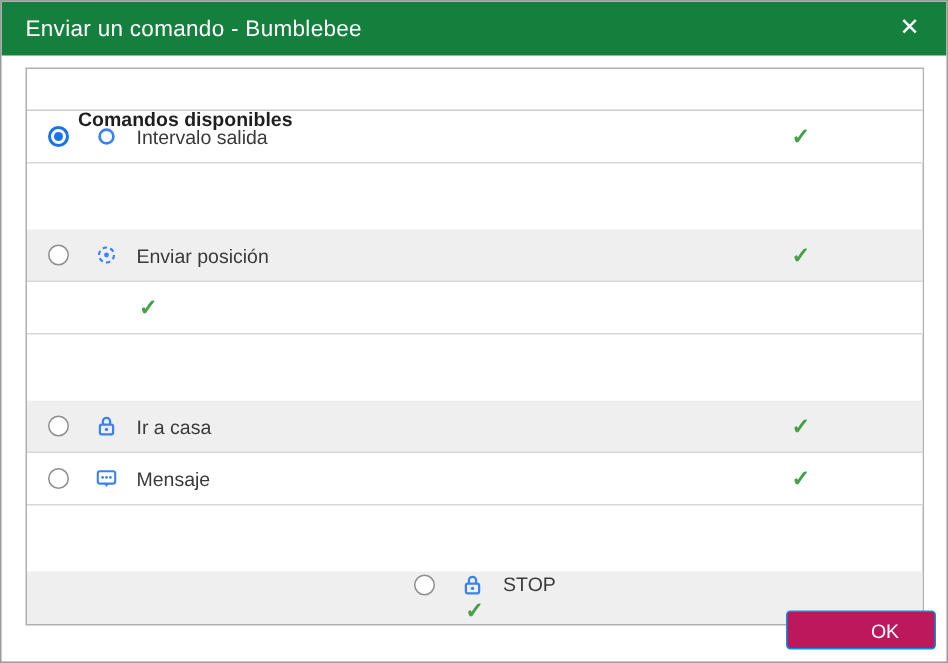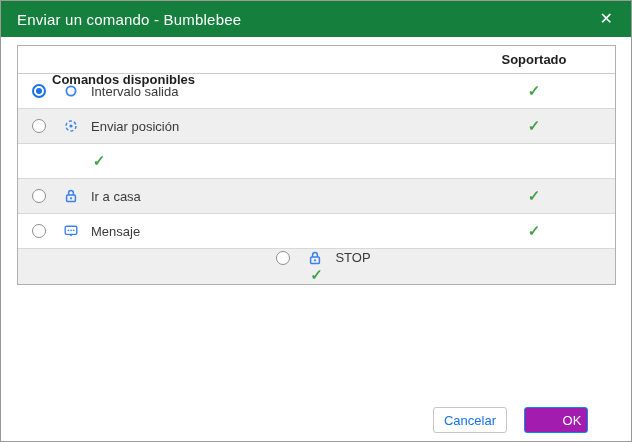--- a/index.html
+++ b/index.html
@@ -47,21 +47,21 @@
   .th-right { width: 162px; text-align: center; }
   .row {
     display: flex; align-items: center;
     height: 35px;
     font-size: 13px; color: #3a3a3a;
     border-bottom: 1px solid #d8d8d8;
     cursor: pointer;
     background: #ffffff;
   }
   .row:last-child { border-bottom: none; flex-direction: column; }
-  .row.alt { background: #efefef; }
+  .row.alt { background: #efefef; margin-top: 44px; }
   .cell-main { flex: 1; display: flex; align-items: center; padding-left: 14px; }
   .radio {
     width: 14px; height: 14px;
     border-radius: 50%;
     border: 1px solid #8f8f8f;
     background: #ffffff;
     margin-right: 17px;
     position: relative;
     flex: none;
   }
@@ -85,41 +85,40 @@
     cursor: pointer;
     display: flex; align-items: center; justify-content: center;
   }
   .btn-cancel {
     left: 432px; width: 74px;
     background: #ffffff;
     border: 1px solid #c6c6c6;
     color: #1673e8;
   }
   .btn-ok {
-    left: 523px; width: 64px;
-    background: #a21caf;
+    left: 523px; width: 100px;
+    background: #be185d;
     border: 1px solid #0091e0;
     color: #ffffff;
     padding-left: 32px;
   }
 </style>
 </head>
 <body>
 
 <div class="dialog">
 
   <div class="titlebar">
     <span class="title">Enviar un comando - Bumblebee</span>
     <span class="close">✕</span>
   </div>
 
   <div class="cmd-table">
     <div class="thead">
       <div class="th-left">Comandos disponibles</div>
-      <div class="th-right">Soportado</div>
     </div>
 
     <div class="row">
       <div class="cell-main">
         <span class="radio selected"></span>
         <svg class="cmd-icon" viewBox="0 0 16 16">
           <circle cx="8" cy="8" r="4.6" fill="none" stroke="#3b82f0" stroke-width="1.8"></circle>
         </svg>
         <span>Intervalo salida</span>
       </div>
@@ -177,16 +176,15 @@
           <rect x="3.6" y="7" width="8.8" height="6.6" rx="1.2" fill="none" stroke="#3b82f0" stroke-width="1.5"></rect>
           <path d="M5.6 7 V4.9 a2.4 2.4 0 0 1 4.8 0 V7" fill="none" stroke="#3b82f0" stroke-width="1.5"></path>
           <circle cx="8" cy="10.3" r="1.1" fill="#3b82f0"></circle>
         </svg>
         <span>STOP</span>
       </div>
       <div class="cell-supported">✓</div>
     </div>
   </div>
 
-  <div class="btn btn-cancel">Cancelar</div>
   <div class="btn btn-ok">OK</div>
 
 </div>
 
 </body></html>

